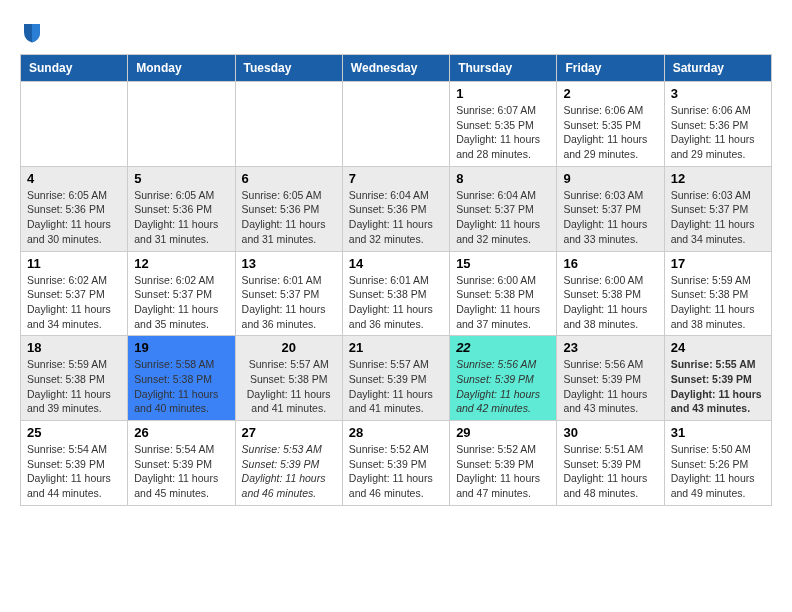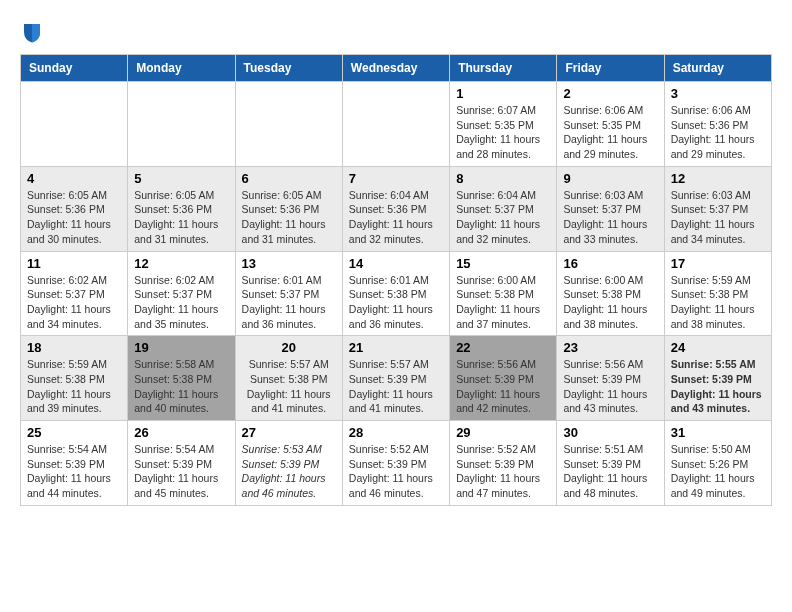--- a/index.html
+++ b/index.html
@@ -230,39 +230,39 @@
 Daylight: 11 hours and 38 minutes.</div>
         </td>
       </tr>
       <tr>
         <td style="background: rgb(235, 235, 235);">
           <span class="day-number">18</span>
           <div class="day-info" style="white-space: pre-line;">Sunrise: 5:59 AM
 Sunset: 5:38 PM
 Daylight: 11 hours and 39 minutes.</div>
         </td>
-        <td style="background: #a3a3a3;">
+        <td style="background: #3b82f6;">
           <span class="day-number">19</span>
           <div class="day-info" style="white-space: pre-line;">Sunrise: 5:58 AM
 Sunset: 5:38 PM
 Daylight: 11 hours and 40 minutes.</div>
         </td>
         <td style="background: rgb(235, 235, 235); text-align: center;">
           <span class="day-number">20</span>
           <div class="day-info" style="white-space: pre-line;">Sunrise: 5:57 AM
 Sunset: 5:38 PM
 Daylight: 11 hours and 41 minutes.</div>
         </td>
         <td style="background: rgb(235, 235, 235); margin-left: 24px;">
           <span class="day-number">21</span>
           <div class="day-info" style="white-space: pre-line;">Sunrise: 5:57 AM
 Sunset: 5:39 PM
 Daylight: 11 hours and 41 minutes.</div>
         </td>
-        <td style="background: #a3a3a3;">
+        <td style="background: #5eead4; font-style: italic;">
           <span class="day-number">22</span>
           <div class="day-info" style="white-space: pre-line;">Sunrise: 5:56 AM
 Sunset: 5:39 PM
 Daylight: 11 hours and 42 minutes.</div>
         </td>
         <td style="background: rgb(235, 235, 235);">
           <span class="day-number">23</span>
           <div class="day-info" style="white-space: pre-line;">Sunrise: 5:56 AM
 Sunset: 5:39 PM
 Daylight: 11 hours and 43 minutes.</div>

